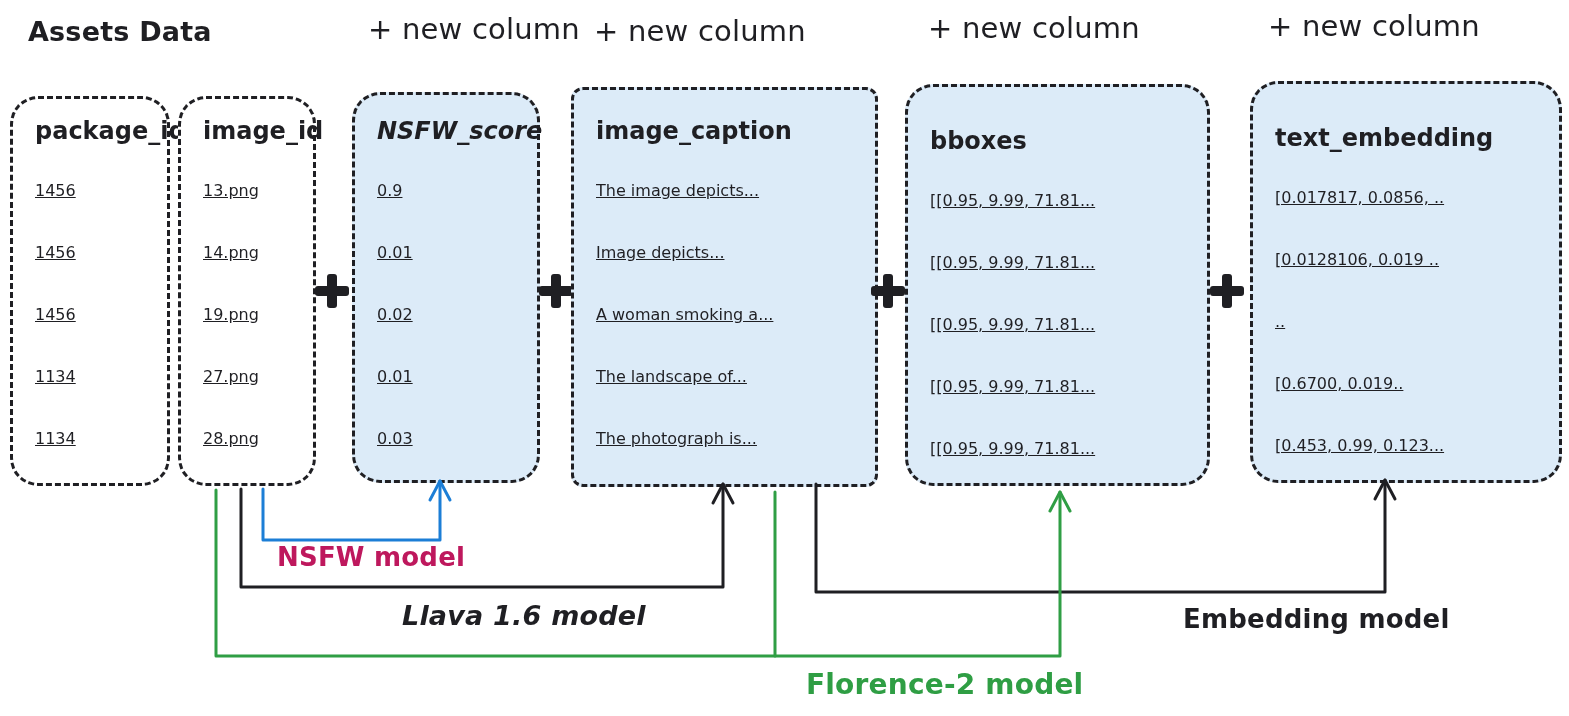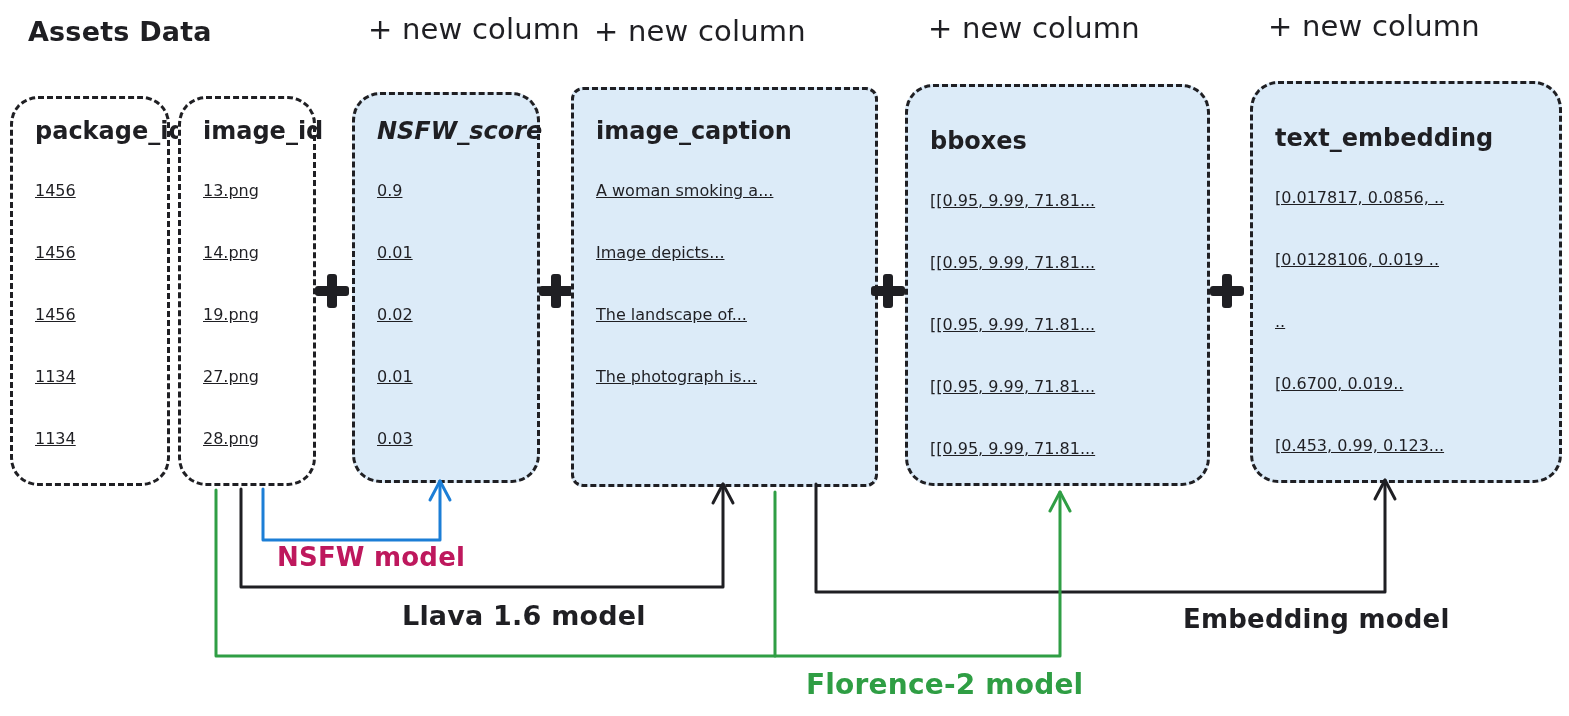--- a/index.html
+++ b/index.html
@@ -18,21 +18,21 @@
   .hdr{font-size:24px;font-weight:600;height:58px;display:flex;align-items:flex-start;padding-top:6px;white-space:nowrap;}
   .hdr.italic{font-style:italic;}
   .cell{height:62px;font-size:16px;font-weight:500;padding-top:6px;box-sizing:border-box;white-space:nowrap;overflow:hidden;text-decoration:underline;}
   .plus{position:absolute;width:34px;height:34px;transform:translate(-50%,-50%);}
   .plus::before,.plus::after{content:"";position:absolute;background:#1f1f23;border-radius:3px;}
   .plus::before{left:50%;top:0;width:10px;height:100%;transform:translateX(-50%);}
   .plus::after{top:50%;left:0;height:10px;width:100%;transform:translateY(-50%);}
   svg.wires{position:absolute;left:0;top:0;pointer-events:none;}
   .model-label{position:absolute;font-size:26px;font-weight:600;white-space:nowrap;}
   .lbl-nsfw{left:277px;top:542px;color:#be185d;}
-  .lbl-llava{left:402px;top:600px;color:#1f1f23;font-size:27px;}
+  .lbl-llava{left:402px;top:600px;color:#1f1f23;font-size:27px;font-style:italic;}
   .lbl-embed{left:1183px;top:604px;color:#1f1f23;text-align:center;}
   .lbl-florence{left:806px;top:668px;color:#2f9e44;font-size:28px;}
   
   .b-package{left:10px;top:96px;width:160px;height:390px;padding-top:12px;}
   .b-image{left:178px;top:96px;width:138px;height:390px;padding-top:12px;}
   .b-nsfw{left:352px;top:92px;width:188px;height:391px;padding-top:16px;}
   .b-caption{left:571px;top:87px;width:307px;height:400px;padding-top:21px;border-radius:12px;}
   .b-bboxes{left:905px;top:84px;width:305px;height:402px;padding-top:34px;}
   .b-embedding{left:1250px;top:81px;width:312px;height:402px;padding-top:34px;}
   .nc-1{left:368px;}
@@ -78,22 +78,23 @@
     <div class="cell">0.01</div>
     <div class="cell">0.02</div>
     <div class="cell">0.01</div>
     <div class="cell">0.03</div>
   </div>
 
   <div class="plus" style="left:556px;top:291px;"></div>
 
   <div class="box blue b-caption">
     <div class="hdr">image_caption</div>
+    <div class="cell">The image depicts...</div>
+    <div class="cell">Image depicts...</div>
     <div class="cell">A woman smoking a...</div>
-    <div class="cell">Image depicts...</div>
     <div class="cell">The landscape of...</div>
     <div class="cell">The photograph is...</div>
   </div>
 
   <div class="plus" style="left:888px;top:291px;"></div>
 
   <div class="box blue b-bboxes">
     <div class="hdr">bboxes</div>
     <div class="cell">[[0.95, 9.99, 71.81...</div>
     <div class="cell">[[0.95, 9.99, 71.81...</div>

